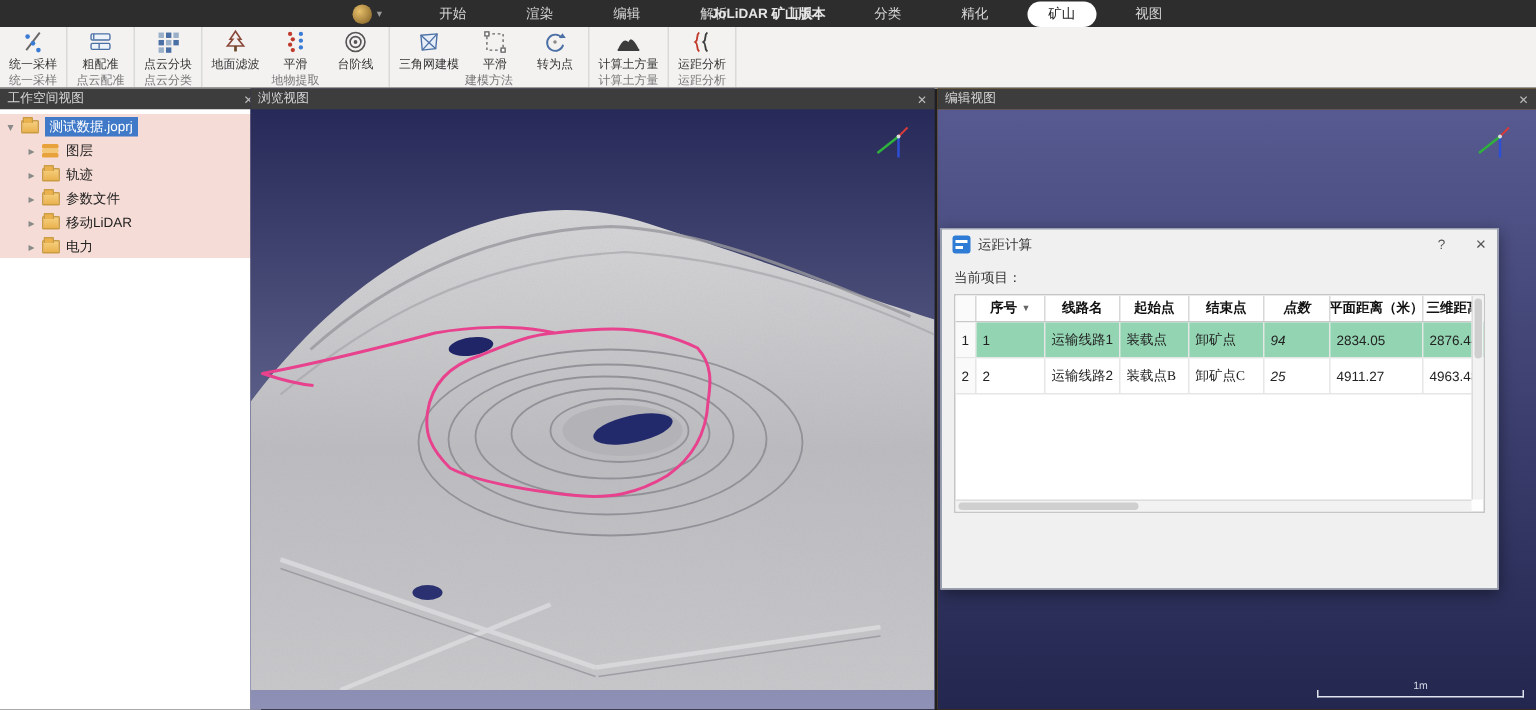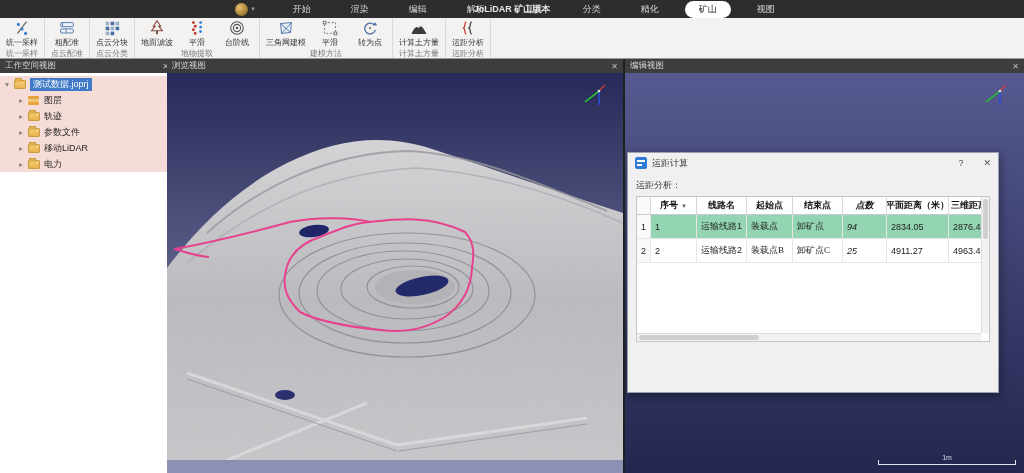--- a/index.html
+++ b/index.html
@@ -399,21 +399,21 @@
 
       <div class="dialog">
         <div class="dlg-title">
           <span class="dlg-ico"></span>
           <span class="dlg-title-text">运距计算</span>
           <span class="dlg-help">?</span>
           <span class="dlg-close">✕</span>
         </div>
         <div class="dlg-body">
           <div class="proj-row">
-            <span class="proj-label">运距分析：</span>
+            <span class="proj-label">当前项目：</span>
           </div>
 
           <div class="tbl-wrap">
             <div class="tbl">
               <div class="thead">
                 <div class="th rowhdr"></div>
                 <div class="th c0">
                   <span>序号</span>
                   <span class="sort">▼</span>
                 </div>

